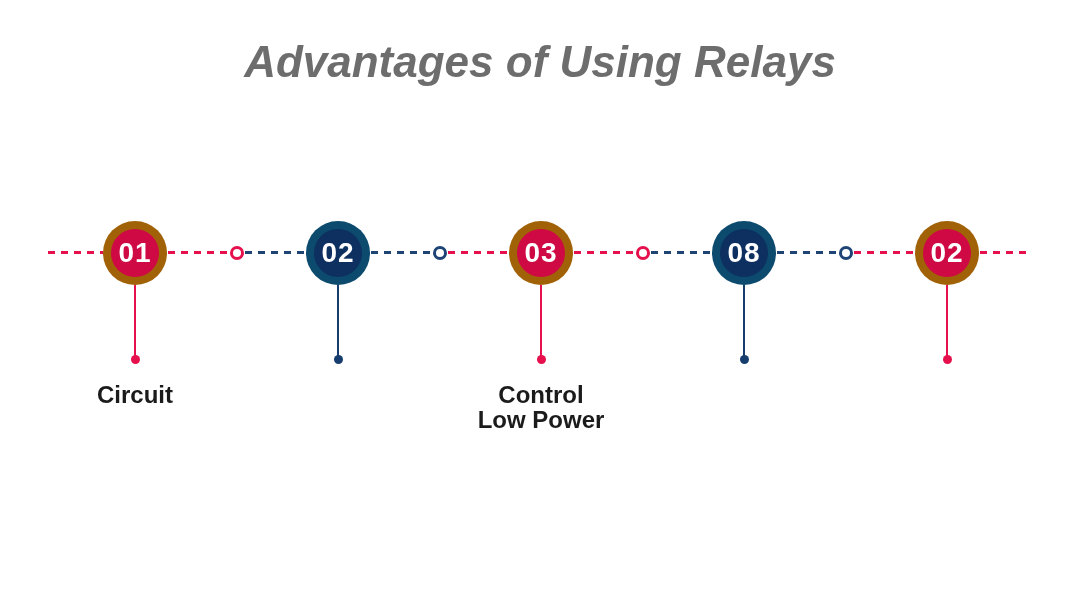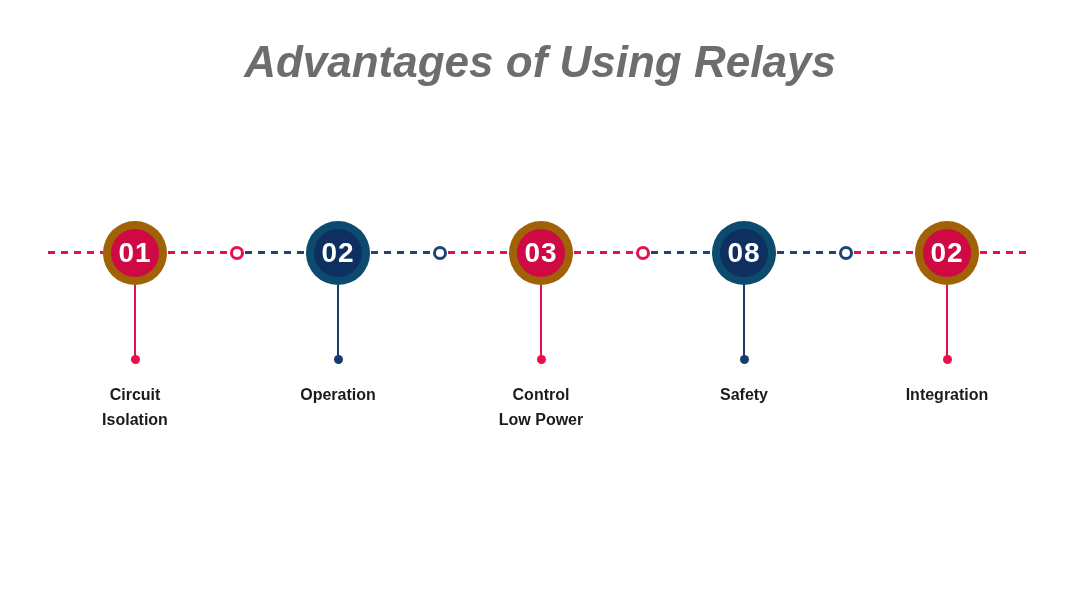--- a/index.html
+++ b/index.html
@@ -40,21 +40,21 @@
     color:#ffffff;font-size:28px;font-weight:700;letter-spacing:1px;
   }
   .stem{position:absolute;left:-1px;top:285px;width:2px;height:71px;}
   .stem.red{background:#e5104c;}
   .stem.navy{background:#163d6e;}
   .enddot{position:absolute;left:-4.5px;top:355px;width:9px;height:9px;border-radius:50%;}
   .enddot.red{background:#e5104c;}
   .enddot.navy{background:#163d6e;}
   .label{
     position:absolute;left:-95px;top:382px;width:190px;text-align:center;
-    font-size:16px;line-height:25px;font-weight:700;color:#1b1b1b;
+    font-size:24px;line-height:25px;font-weight:700;color:#1b1b1b;
   }
 </style>
 </head>
 <body>
 
 <div class="stage">
 
   <h1 class="title">Advantages of Using Relays</h1>
 
   <div class="dash red" style="left:48px;width:55px"></div>
@@ -75,33 +75,31 @@
 
   <div class="node" style="left:135px">
     <div class="circle red">
       <div class="inner"></div>
       <span class="num">01</span>
     </div>
     <div class="stem red"></div>
     <div class="enddot red"></div>
     <div class="label">
       <div>Circuit</div>
-      <div>Isolation</div>
     </div>
   </div>
 
   <div class="node" style="left:338px">
     <div class="circle navy">
       <div class="inner"></div>
       <span class="num">02</span>
     </div>
     <div class="stem navy"></div>
     <div class="enddot navy"></div>
     <div class="label">
-      <div>Operation</div>
     </div>
   </div>
 
   <div class="node" style="left:541px">
     <div class="circle red">
       <div class="inner"></div>
       <span class="num">03</span>
     </div>
     <div class="stem red"></div>
     <div class="enddot red"></div>
@@ -112,29 +110,27 @@
   </div>
 
   <div class="node" style="left:744px">
     <div class="circle navy">
       <div class="inner"></div>
       <span class="num">08</span>
     </div>
     <div class="stem navy"></div>
     <div class="enddot navy"></div>
     <div class="label">
-      <div>Safety</div>
     </div>
   </div>
 
   <div class="node" style="left:947px">
     <div class="circle red">
       <div class="inner"></div>
       <span class="num">02</span>
     </div>
     <div class="stem red"></div>
     <div class="enddot red"></div>
     <div class="label">
-      <div>Integration</div>
     </div>
   </div>
 
 </div>
 
 </body></html>

